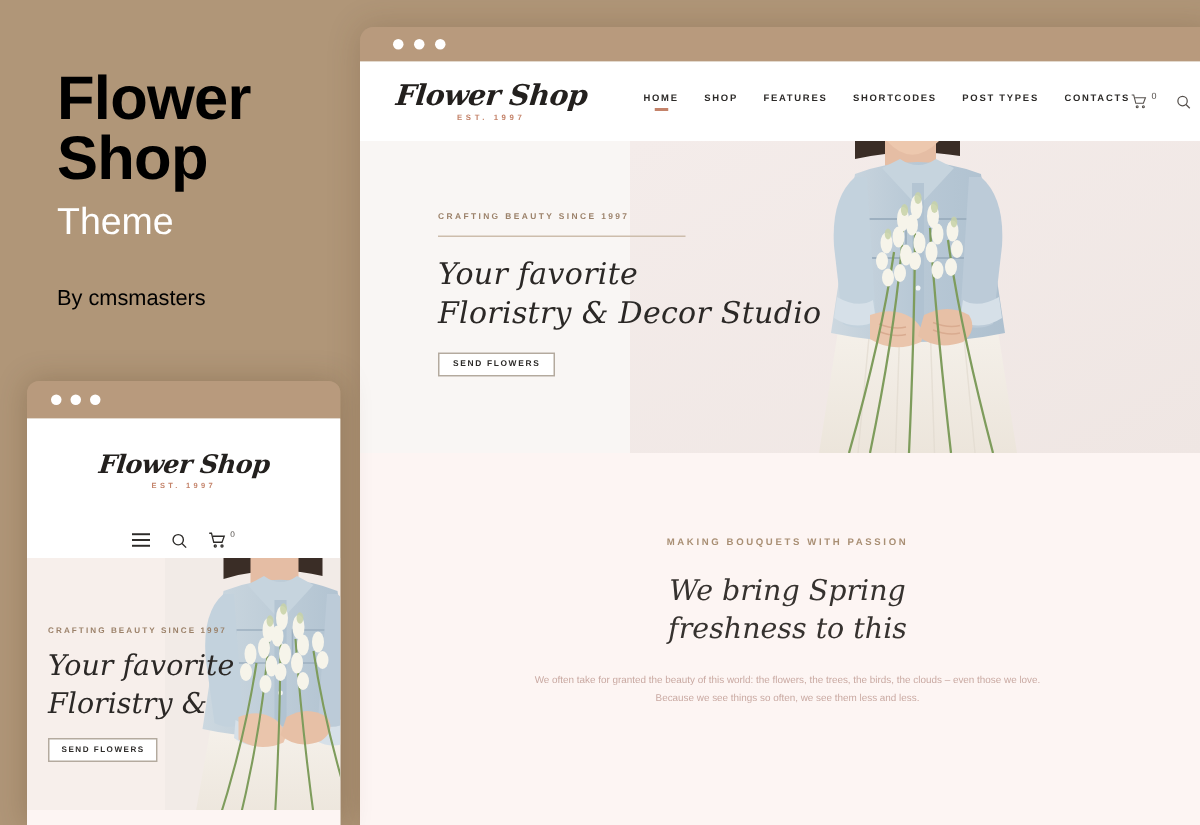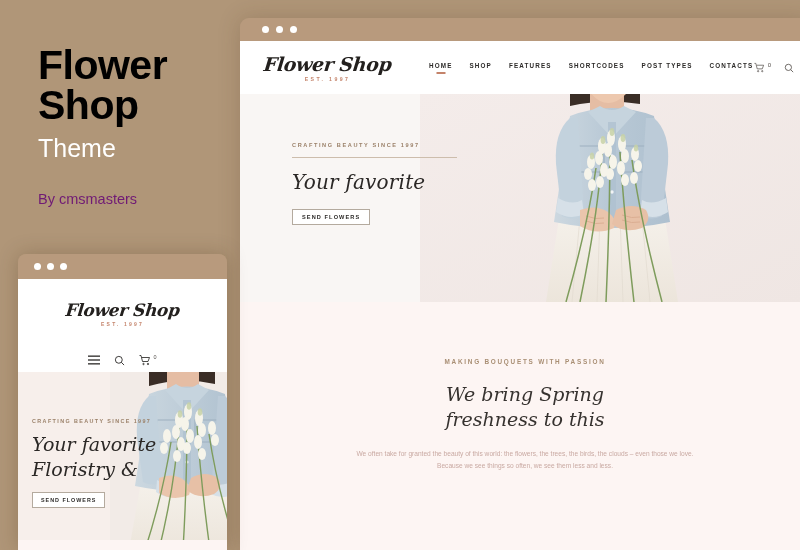--- a/index.html
+++ b/index.html
@@ -16,21 +16,21 @@
   }
   .promo-title{
     color:#000000;font-weight:bold;font-size:41px;line-height:40px;
     letter-spacing:-0.5px;margin:0;
   }
   .promo-sub{
     color:#ffffff;font-weight:normal;font-size:25px;line-height:30px;
     margin:8px 0 0 0;letter-spacing:0px;
   }
   .promo-by{
-    color:#701a75;font-size:14.5px;margin:28px 0 0 0;font-weight:normal;
+    color:#000000;font-size:14.5px;margin:28px 0 0 0;font-weight:normal;
   }
 
   
   .chrome-bar{
     background:#b89a7d;display:flex;align-items:center;
   }
   .dot{
     background:#ffffff;border-radius:50%;display:block;
   }
 
@@ -231,20 +231,21 @@
           <line x1="16" y1="16" x2="22" y2="22"></line>
         </svg>
       </div>
     </div>
 
     <div class="hero">
       <div class="hero-left">
         <div class="hero-eyebrow">CRAFTING BEAUTY SINCE 1997</div>
         <div class="hero-title">
           <div>Your favorite</div>
+          <div>Floristry &amp; Decor Studio</div>
         </div>
         <div class="hero-btn">SEND FLOWERS</div>
       </div>
 
       <div class="hero-photo">
         <svg width="390" height="208" viewBox="0 0 390 208" preserveAspectRatio="xMidYMid slice">
           <defs>
             <linearGradient id="bgW" x1="0" y1="0" x2="1" y2="1">
               <stop offset="0%" stop-color="#f4ecea"></stop>
                 <stop offset="100%" stop-color="#efe6e3"></stop>

